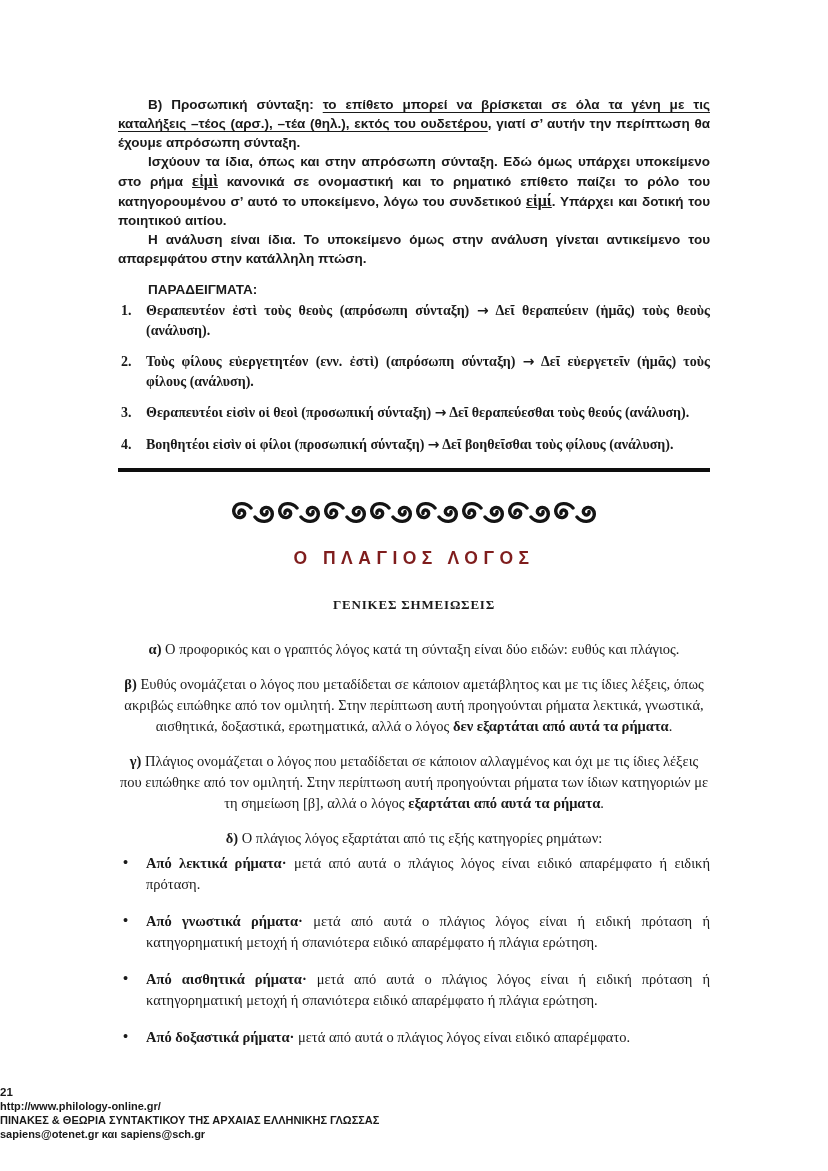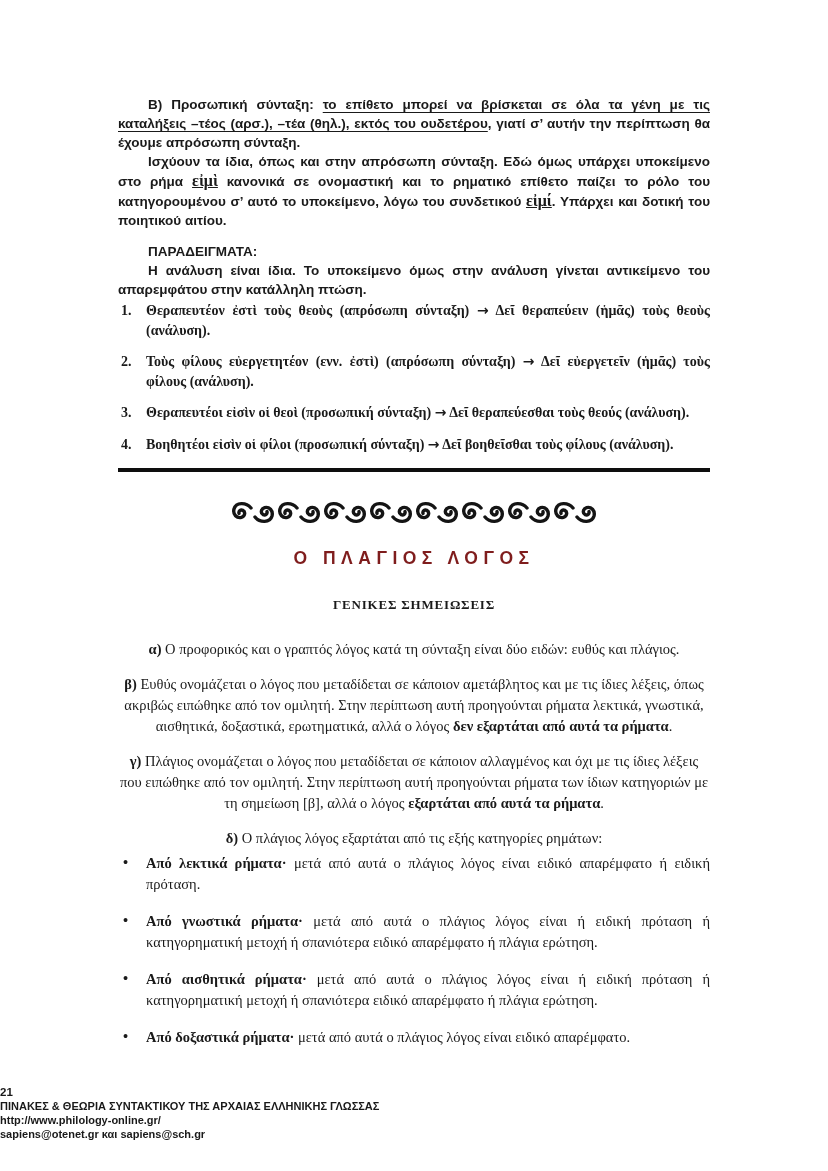--- a/index.html
+++ b/index.html
@@ -55,23 +55,23 @@
 </head>
 <body>
 
 <div class="page">
 
   <section>
     <p class="sans just indent"><span>Β) Προσωπική σύνταξη: </span><span class="u">το επίθετο μπορεί να βρίσκεται σε όλα τα γένη με τις καταλήξεις –τέος (αρσ.), –τέα (θηλ.), εκτός του ουδετέρου</span><span>, γιατί σ’ αυτήν την περίπτωση θα έχουμε απρόσωπη σύνταξη.</span></p>
 
     <p class="sans just indent"><span>Ισχύουν τα ίδια, όπως και στην απρόσωπη σύνταξη. Εδώ όμως υπάρχει υποκείμενο στο ρήμα </span><span class="serif-inline">εἰμὶ</span><span> κανονικά σε ονομαστική και το ρηματικό επίθετο παίζει το ρόλο του κατηγορουμένου σ’ αυτό το υποκείμενο, λόγω του συνδετικού </span><span class="serif-inline">εἰμί</span><span>. Υπάρχει και δοτική του ποιητικού αιτίου.</span></p>
 
+    <p class="sans just indent">Η ανάλυση είναι ίδια. Το υποκείμενο όμως στην ανάλυση γίνεται αντικείμενο του απαρεμφάτου στην κατάλληλη πτώση.</p>
+
     <p class="sans examples-heading">ΠΑΡΑΔΕΙΓΜΑΤΑ:</p>
-
-    <p class="sans just indent">Η ανάλυση είναι ίδια. Το υποκείμενο όμως στην ανάλυση γίνεται αντικείμενο του απαρεμφάτου στην κατάλληλη πτώση.</p>
 
     <ol class="examples">
       <li><span class="num">1.</span><span>Θεραπευτέον ἐστὶ τοὺς θεοὺς (απρόσωπη σύνταξη) </span><span class="arrow">→</span><span> Δεῖ θεραπεύειν (ἡμᾶς) τοὺς θεοὺς (ανάλυση).</span></li>
       <li><span class="num">2.</span><span>Τοὺς φίλους εὐεργετητέον (ενν. ἐστὶ) (απρόσωπη σύνταξη) </span><span class="arrow">→</span><span> Δεῖ εὐεργετεῖν (ἡμᾶς) τοὺς φίλους (ανάλυση).</span></li>
       <li><span class="num">3.</span><span>Θεραπευτέοι εἰσὶν οἱ θεοὶ (προσωπική σύνταξη) </span><span class="arrow">→</span><span> Δεῖ θεραπεύεσθαι τοὺς θεούς (ανάλυση).</span></li>
       <li><span class="num">4.</span><span>Βοηθητέοι εἰσὶν οἱ φίλοι (προσωπική σύνταξη) </span><span class="arrow">→</span><span> Δεῖ βοηθεῖσθαι τοὺς φίλους (ανάλυση).</span></li>
     </ol>
   </section>
 
   <div class="rule"></div>
@@ -110,18 +110,18 @@
     <ul class="bullets">
       <li><span class="marker">•</span><b>Από λεκτικά ρήματα·</b><span> μετά από αυτά ο πλάγιος λόγος είναι ειδικό απαρέμφατο ή ειδική πρόταση.</span></li>
       <li><span class="marker">•</span><b>Από γνωστικά ρήματα·</b><span> μετά από αυτά ο πλάγιος λόγος είναι ή ειδική πρόταση ή κατηγορηματική μετοχή ή σπανιότερα ειδικό απαρέμφατο ή πλάγια ερώτηση.</span></li>
       <li><span class="marker">•</span><b>Από αισθητικά ρήματα·</b><span> μετά από αυτά ο πλάγιος λόγος είναι ή ειδική πρόταση ή κατηγορηματική μετοχή ή σπανιότερα ειδικό απαρέμφατο ή πλάγια ερώτηση.</span></li>
       <li><span class="marker">•</span><b>Από δοξαστικά ρήματα·</b><span> μετά από αυτά ο πλάγιος λόγος είναι ειδικό απαρέμφατο.</span></li>
     </ul>
   </section>
 
   <footer class="footer">
     <div class="pgnum">21</div>
+    <div class="fline">http://www.philology-online.gr/</div>
     <div class="fline">ΠΙΝΑΚΕΣ &amp; ΘΕΩΡΙΑ ΣΥΝΤΑΚΤΙΚΟΥ ΤΗΣ ΑΡΧΑΙΑΣ ΕΛΛΗΝΙΚΗΣ ΓΛΩΣΣΑΣ</div>
-    <div class="fline">http://www.philology-online.gr/</div>
     <div class="fline">sapiens@otenet.gr και sapiens@sch.gr</div>
   </footer>
 
 </div>
 
 </body></html>

